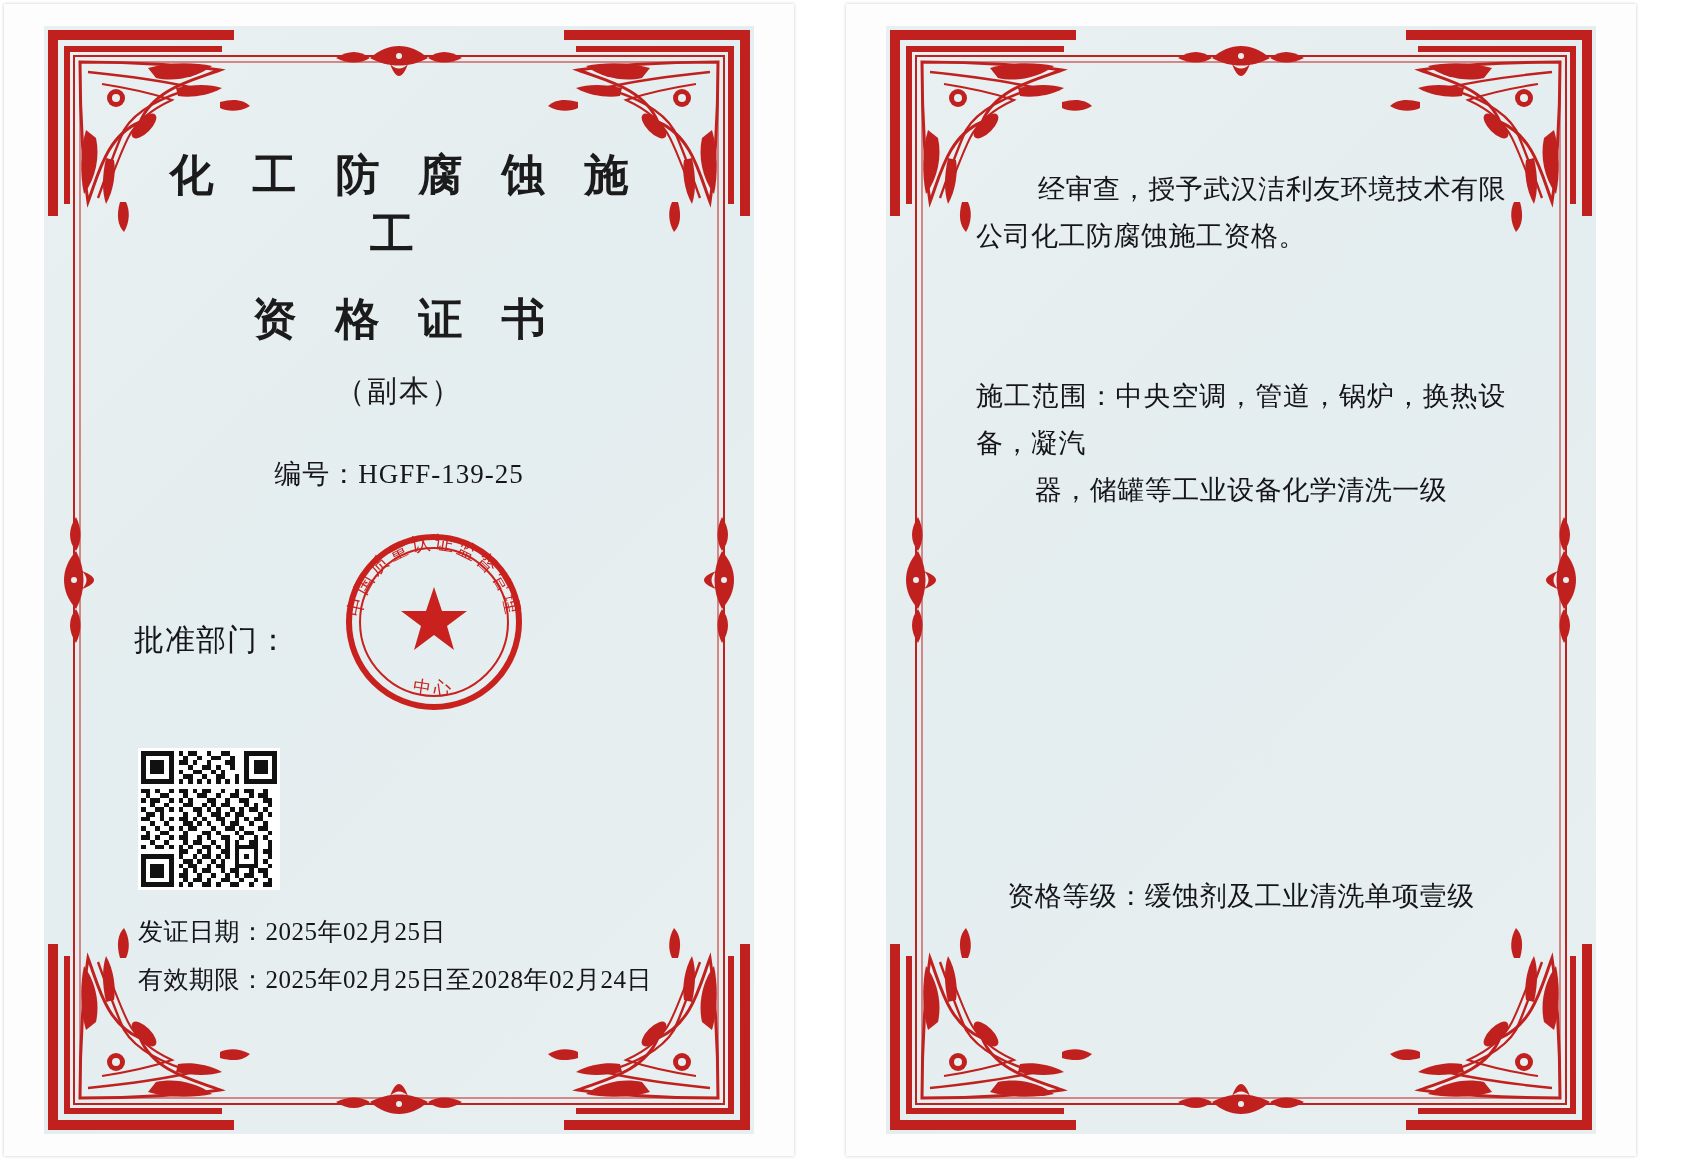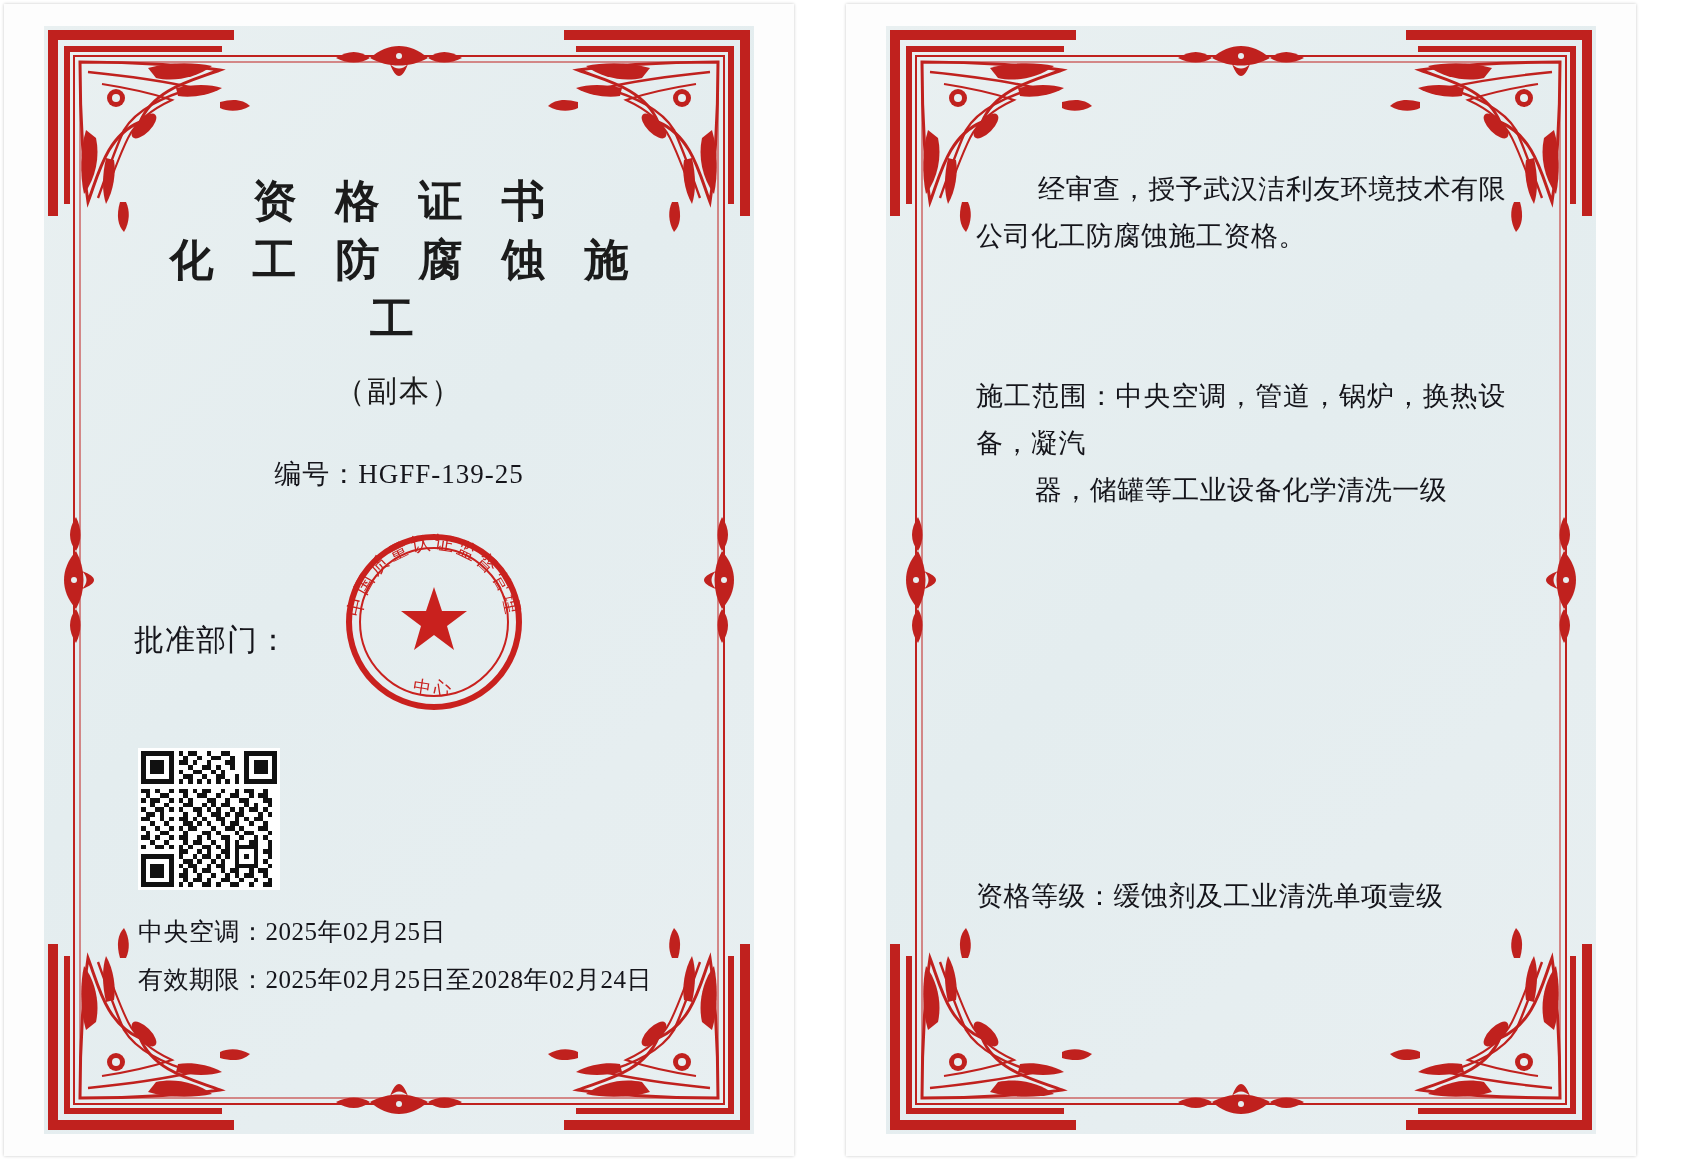--- a/index.html
+++ b/index.html
@@ -155,21 +155,21 @@
     line-height: 1.75;
     text-align: justify;
     letter-spacing: 0.5px;
   }
   .scope .l2 { display: block; text-align: center; }
   .grade {
     position: absolute;
     left: 0;
     right: 0;
     top: 712px;
-    text-align: left;
+    text-align: center;
     font-size: 27px;
     color: #15151b;
     letter-spacing: 0.5px;
   }
 </style>
 </head>
 <body>
 
 <div class="page">
 
@@ -223,22 +223,22 @@
 
           <use href="#edge-orn" transform="translate(326,32)"></use>
           <use href="#edge-orn" transform="translate(326,1076) scale(1,-1)"></use>
 
           <use href="#side-orn" transform="translate(32,525)"></use>
           <use href="#side-orn" transform="translate(678,525) scale(-1,1)"></use>
         </svg>
       </div>
 
       <div class="content">
+        <div class="title-line">化 工 防 腐 蚀 施 工</div>
         <div class="title-line second">资 格 证 书</div>
-        <div class="title-line">化 工 防 腐 蚀 施 工</div>
         <div class="subtitle">（副本）</div>
         <div class="serial">
           <span>编号：</span><span class="code">HGFF-139-25</span>
         </div>
 
         <div class="approve-row">
           <div class="approve-label">批准部门：</div>
           <div class="seal">
             <svg width="190" height="190" viewBox="0 0 190 190">
               <defs>
@@ -486,21 +486,21 @@
               <rect x="13" y="28" width="2" height="1"></rect>
                 <rect x="16" y="28" width="1" height="1"></rect>
               <rect x="19" y="28" width="2" height="1"></rect>
                 <rect x="23" y="28" width="1" height="1"></rect>
               <rect x="26" y="28" width="2" height="1"></rect>
             </g>
           </svg>
         </div>
 
         <div class="meta">
-          <div>中央空调：2025年02月25日</div>
+          <div>发证日期：2025年02月25日</div>
           <div>有效期限：2025年02月25日至2028年02月24日</div>
         </div>
       </div>
     </div>
   </div>
 
   <div class="cert right">
     <div class="cert-inner">
 
       <div class="frame">

